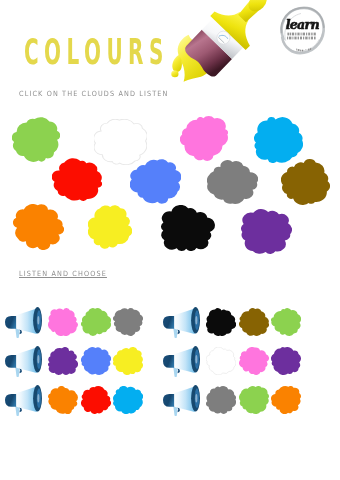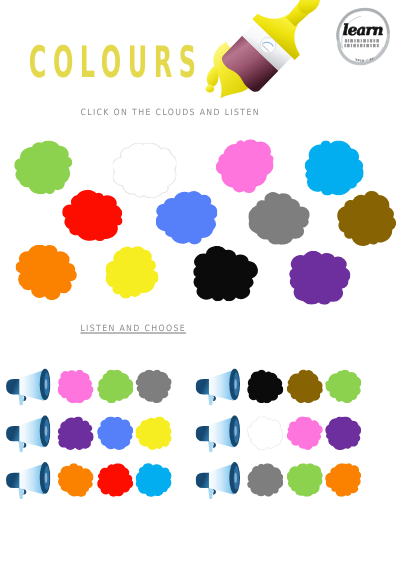--- a/index.html
+++ b/index.html
@@ -5,21 +5,21 @@
   html,body{margin:0;padding:0;background:#fff;}
   body{width:340px;height:480px;overflow:hidden;
        font-family:"DejaVu Sans Condensed","DejaVu Sans",sans-serif;
        -webkit-font-smoothing:antialiased;}
   #page{position:relative;width:340px;height:480px;background:#fff;}
   .abs{position:absolute;}
   #page-title{left:24px;top:34px;font-size:38px;font-weight:700;color:#E4D84C;
        white-space:nowrap;line-height:1;letter-spacing:9.3px;
        transform:scale(0.585,0.95);transform-origin:left top;}
   .instr{color:#8e8e8e;font-size:7.2px;font-weight:400;letter-spacing:1.14px;
-       white-space:nowrap;line-height:1;margin-left:48px;}
+       white-space:nowrap;line-height:1;}
   #instr-clouds{left:19px;top:90px;}
   #instr-choose{left:19px;top:270px;text-decoration:underline;}
   .cloud-svg{display:block;}
   .mega{display:block;}
 </style>
 </head>
 <body>
 
 <div id="page">
 

